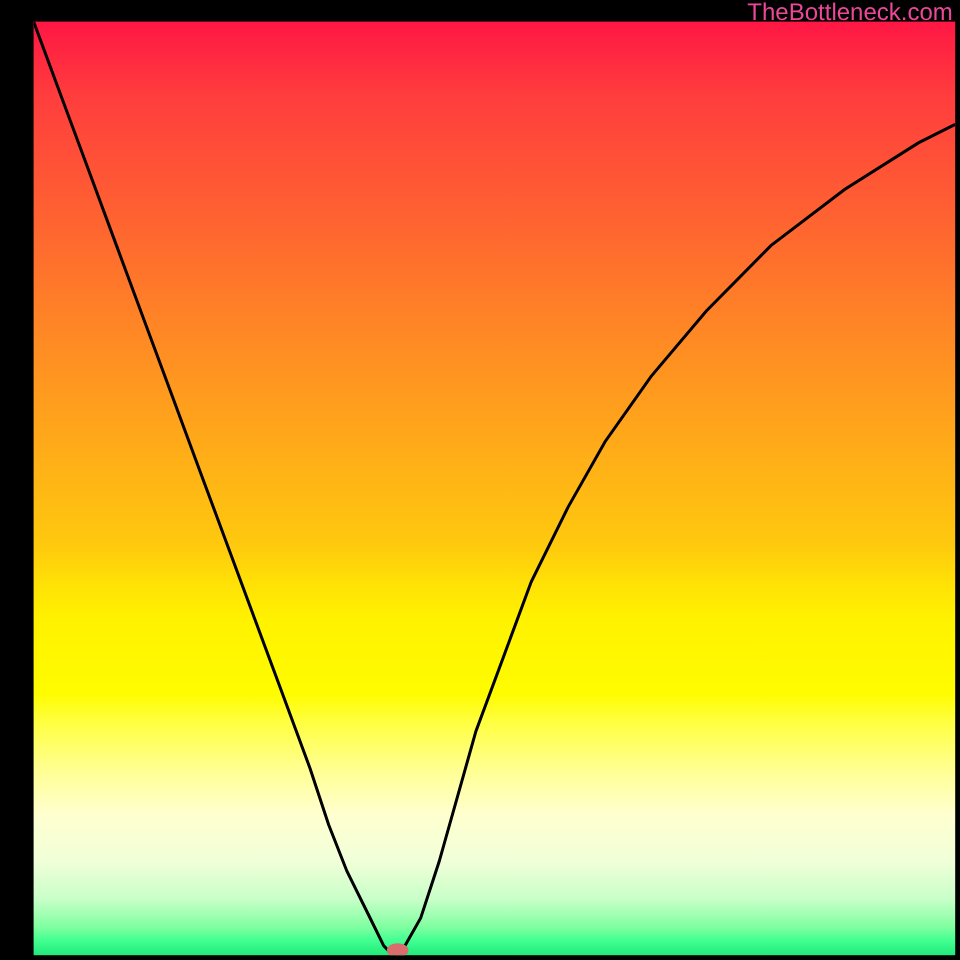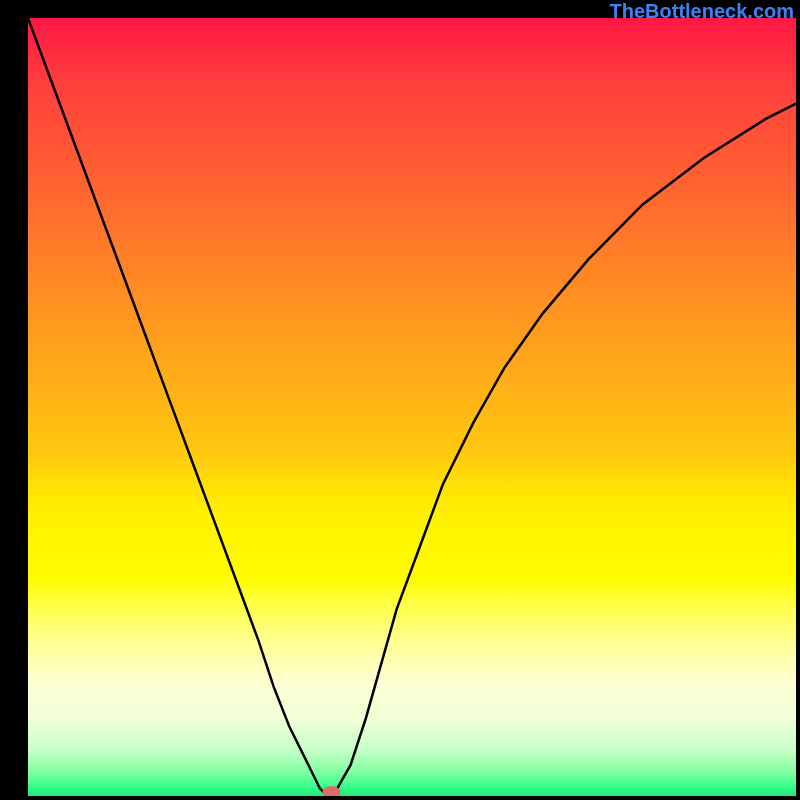--- a/index.html
+++ b/index.html
@@ -37,23 +37,23 @@
     #c8ffc8 94%,
     #7fffa0 97%,
     #3fff90 98.5%,
     #22e87a 100%
   );
 }
 .watermark {
   position: absolute;
   top: 0;
   right: 6px;
-  color: #3b82f6;
+  color: #ec4899;
   font-size: 20px;
-  font-weight: 700;
+  font-weight: 400;
   white-space: nowrap;
 }
 svg {
   position: absolute;
   top: 0;
   left: 0;
   width: 100%;
   height: 100%;
 }
 .curve {

